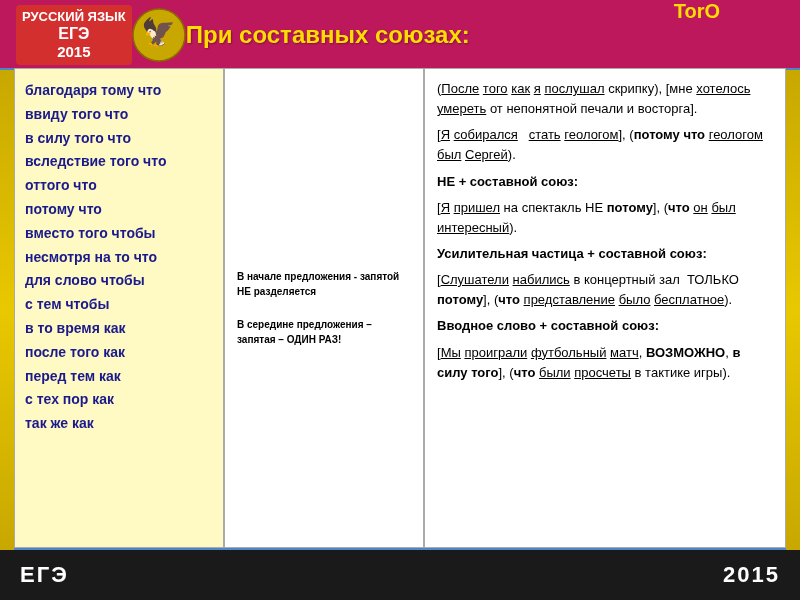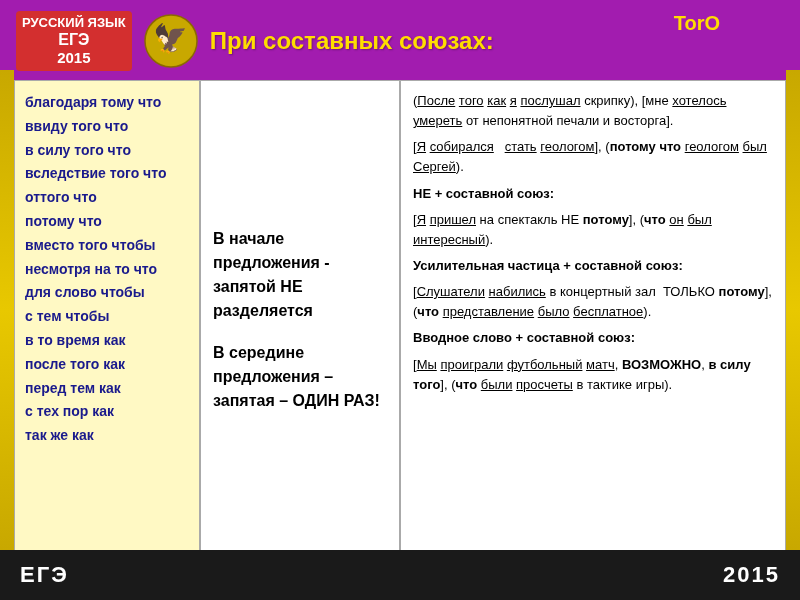--- a/index.html
+++ b/index.html
@@ -7,27 +7,26 @@
       width: 800px;
       height: 600px;
       overflow: hidden;
       font-family: Arial, sans-serif;
       background: #4a86c8;
       position: relative;
     }
 
     
     .header {
-      background: #a21caf;
+      background: #be185d;
       padding: 8px 16px 6px 16px;
       display: flex;
       align-items: center;
-      gap: 12px;
       position: relative;
-      height: 80px;
+      height: 68px;
     }
 
     .logo-badge {
       background: #d32f2f;
       color: white;
       font-size: 11px;
       font-weight: bold;
       padding: 4px 6px;
       border-radius: 4px;
       text-align: center;
@@ -77,21 +76,21 @@
     .main-content {
       margin: 0 14px;
       background: white;
       display: flex;
       flex-direction: row;
       height: 480px;
     }
 
     
     .col1 {
-      width: 186px;
+      width: 210px;
       background: #fff9c4;
       border: 1px solid #aaa;
       padding: 10px 10px;
       border-right: 1px solid #aaa;
       flex-shrink: 0;
     }
 
     .col1-text {
       font-size: 14px;
       color: #1a1a8c;
@@ -107,21 +106,21 @@
       padding: 12px 12px;
       border-right: 1px solid #aaa;
       flex-shrink: 0;
       display: flex;
       flex-direction: column;
       justify-content: center;
       align-items: flex-start;
     }
 
     .col2-text {
-      font-size: 16px;
+      font-size: 10px;
       color: #000;
       line-height: 1.5;
       font-weight: bold;
     }
 
     
     .col3 {
       flex: 1;
       background: white;
       border: 1px solid #aaa;
@@ -176,21 +175,21 @@
       width: 54px;
       height: 54px;
     }
 
     .toro-text {
       color: #ffdd00;
       font-size: 20px;
       font-weight: bold;
       position: absolute;
       right: 80px;
-      top: 12px;
+      top: 0;
     }
   </style>
 </head>
 <body>
 
 <div class="header">
   <div class="logo-badge">
     <span class="ege-text">РУССКИЙ ЯЗЫК</span>
     <span style="font-size:16px;font-weight:bold;display:block;">ЕГЭ</span>
     <span class="year-text">2015</span>

